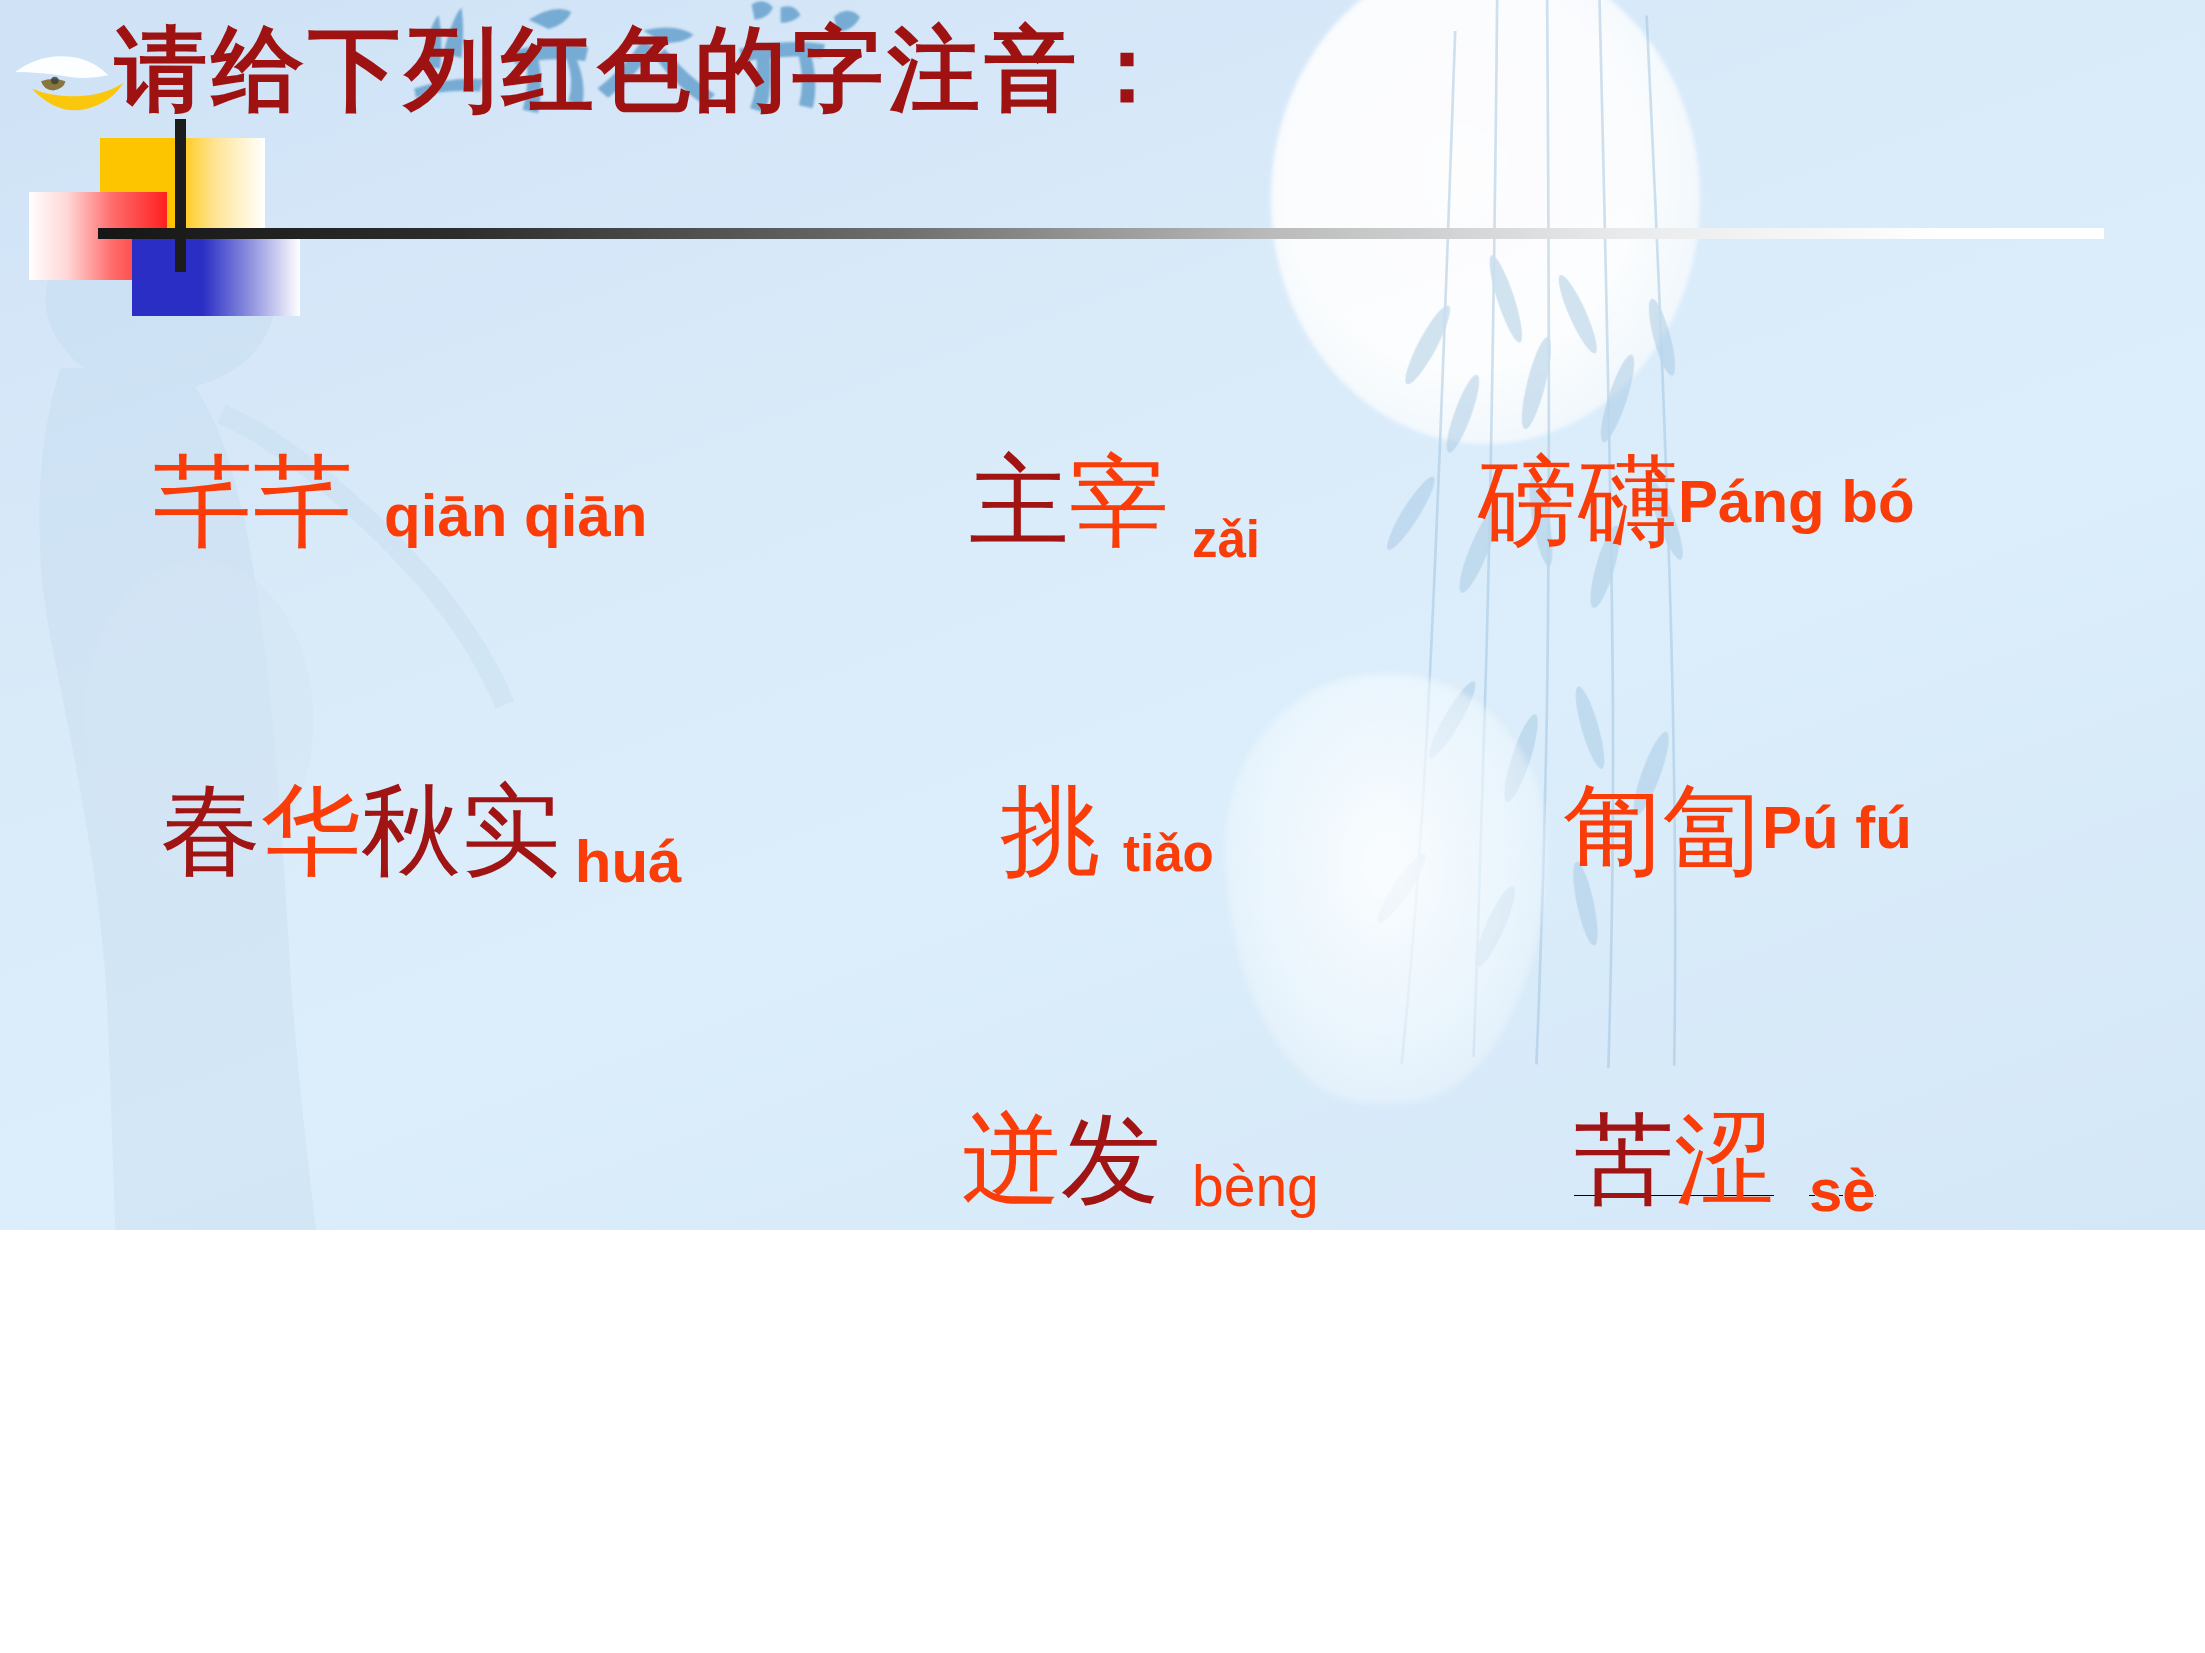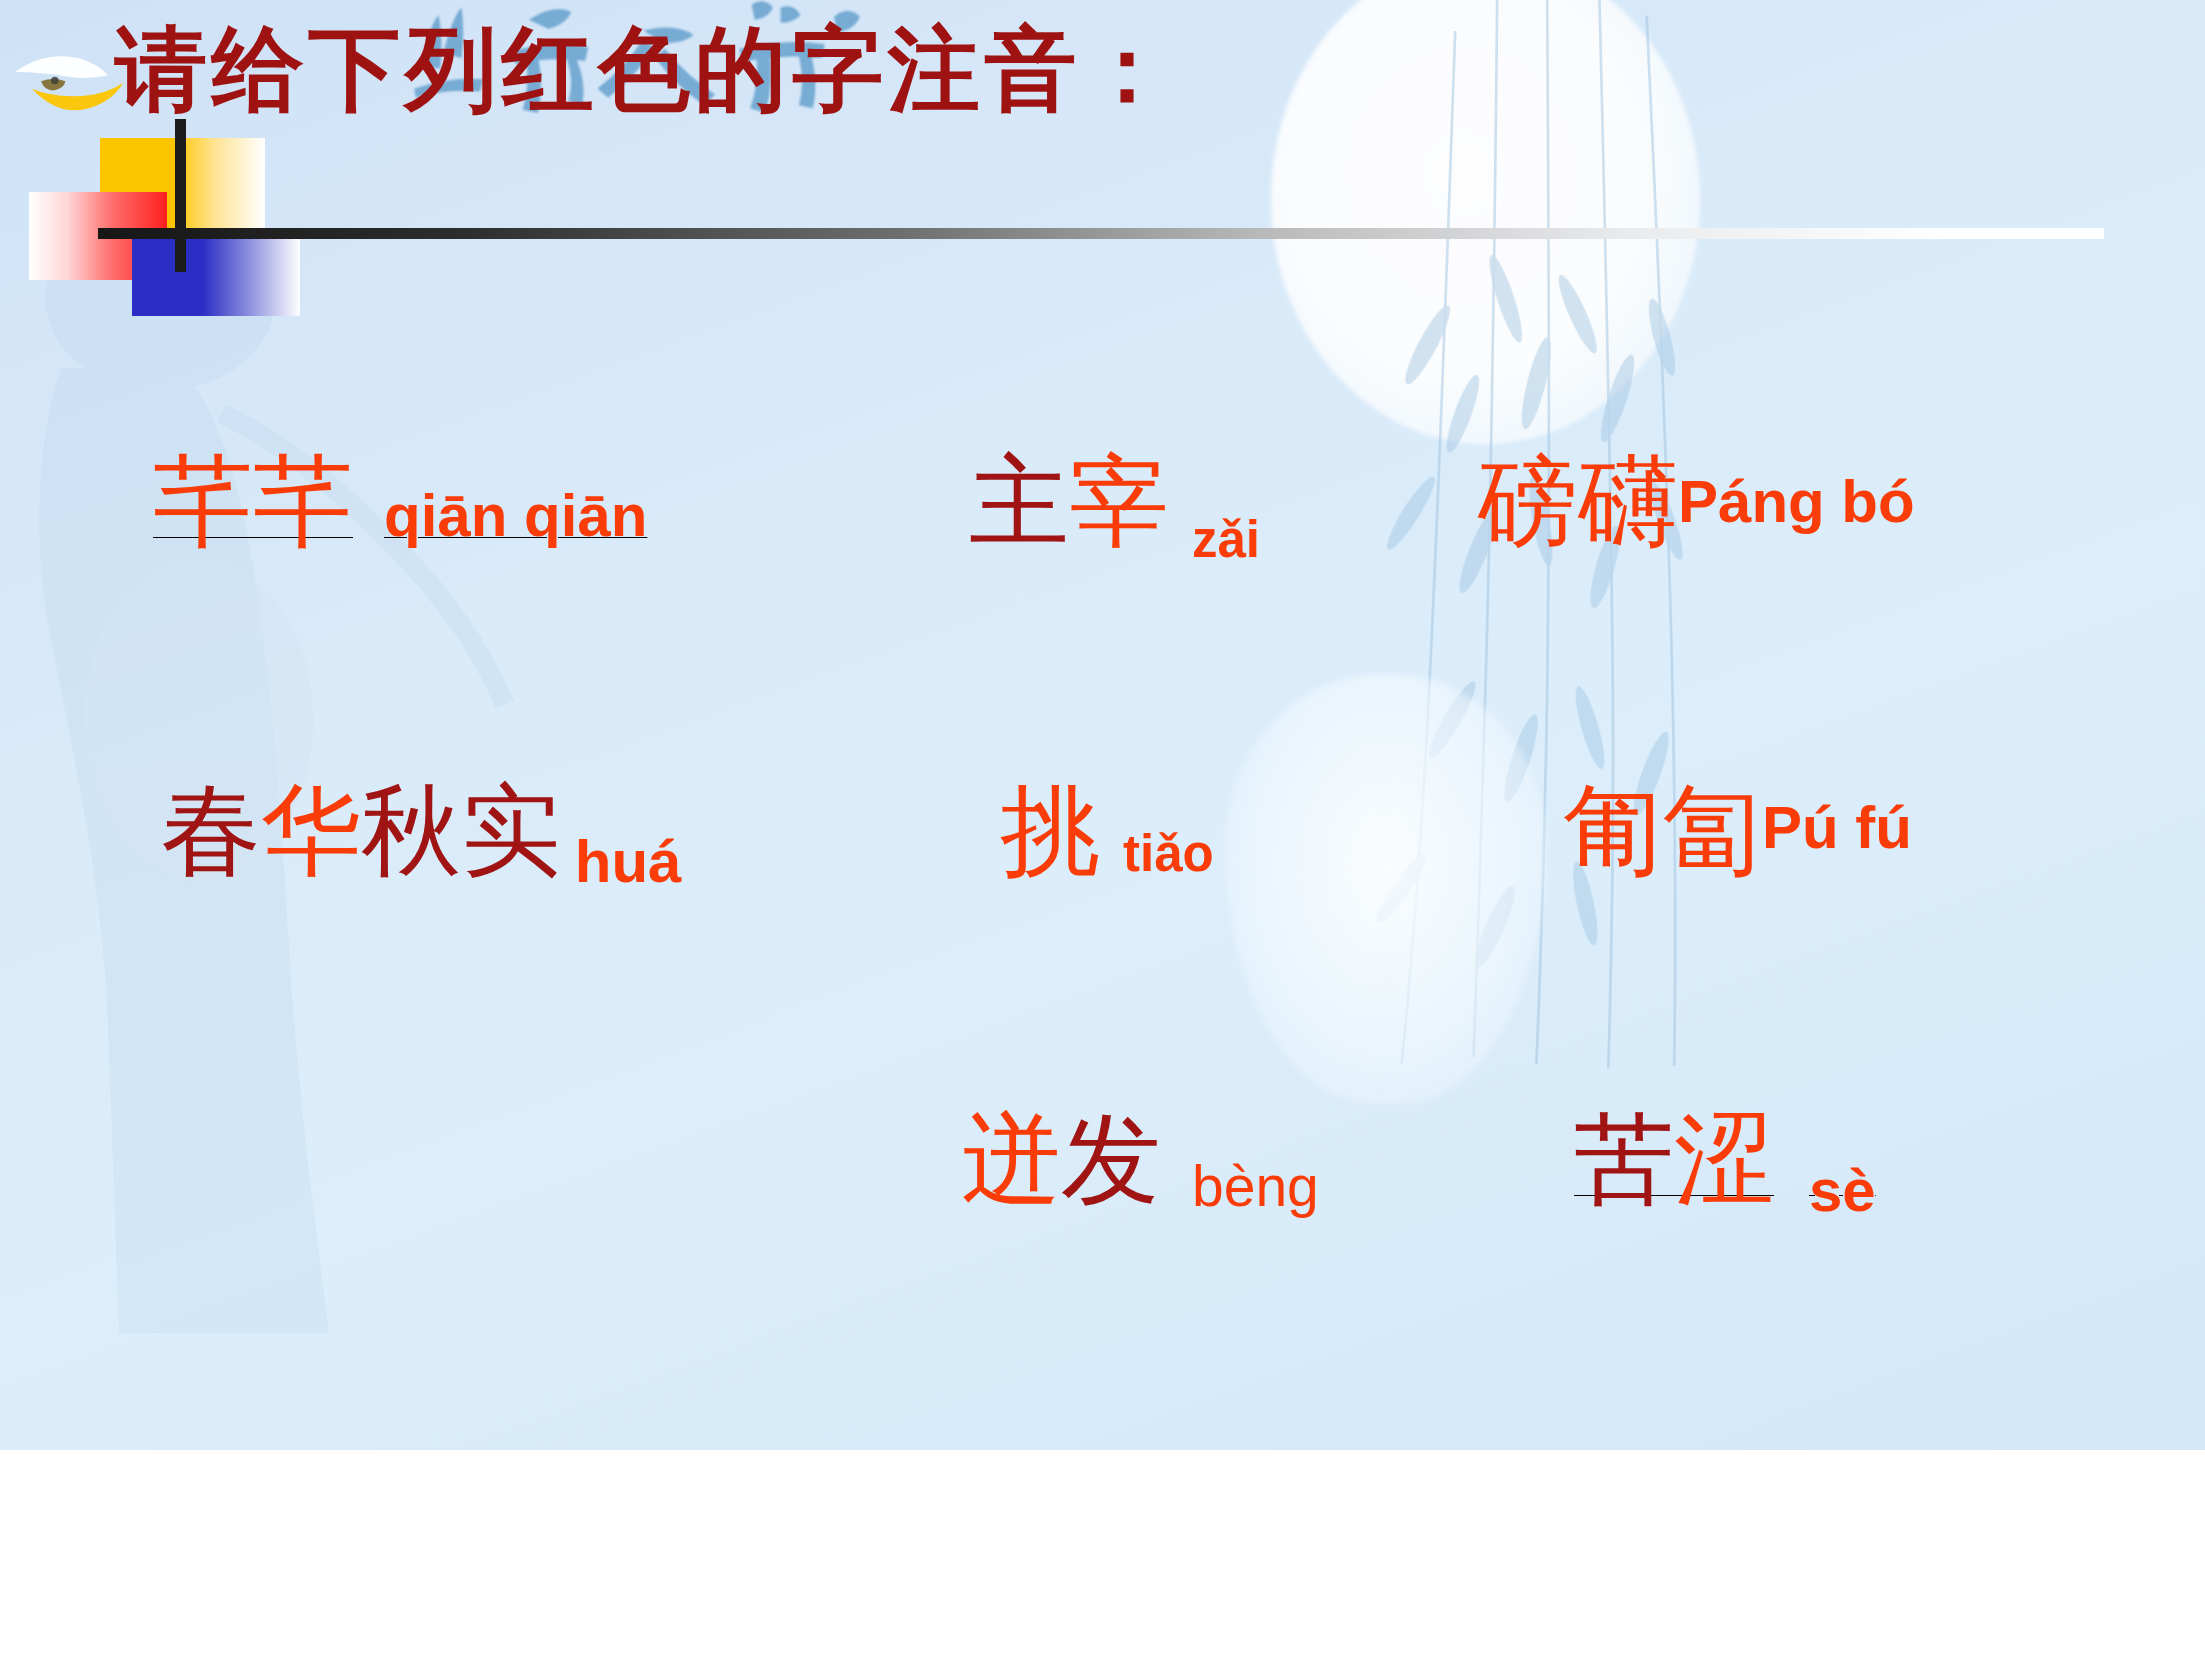--- a/index.html
+++ b/index.html
@@ -3,21 +3,21 @@
 <meta charset="utf-8">
 <style>
   html, body {
     margin: 0;
     padding: 0;
     background: #ffffff;
   }
   #slide {
     position: relative;
     width: 2205px;
-    height: 1450px;
+    height: 1230px;
     overflow: hidden;
     background: linear-gradient(160deg, #cfe2f6 0%, #d9eaf9 35%, #dceefb 60%, #d4e7f7 100%);
     font-family: "Liberation Sans", "DejaVu Sans", sans-serif;
   }
 
   
   .bg-layer { position: absolute; pointer-events: none; }
 
   
   #moon {
@@ -198,21 +198,21 @@
     <div class="block" id="blk-blue"></div>
     <div class="block" id="bar-vert"></div>
     <div class="block" id="bar-horiz"></div>
   </div>
 
   <div id="title">请给下列红色的字注音：</div>
 
   <div id="rows">
 
     <div class="row">
-      <div class="item" style="left:153px; top:0;text-decoration:underline;">
+      <div class="item" style="left:153px; top:0;">
         <span class="hanzi bright">芊</span><span class="hanzi bright">芊</span><span class="pinyin py-lg" style="padding-left:31px;">qiān qiān</span>
       </div>
 
       <div class="item" style="left:969px; top:0;">
         <span class="hanzi dark">主</span><span class="hanzi bright">宰</span><span class="pinyin py-md" style="padding-left:23px; position:relative; top:21.4px;">zǎi</span>
       </div>
 
       <div class="item" style="left:1478px; top:0;">
         <span class="hanzi bright">磅</span><span class="hanzi bright">礴</span><span class="pinyin py-lg" style="position:relative; top:-13.8px;">Páng  bó</span>
       </div>

